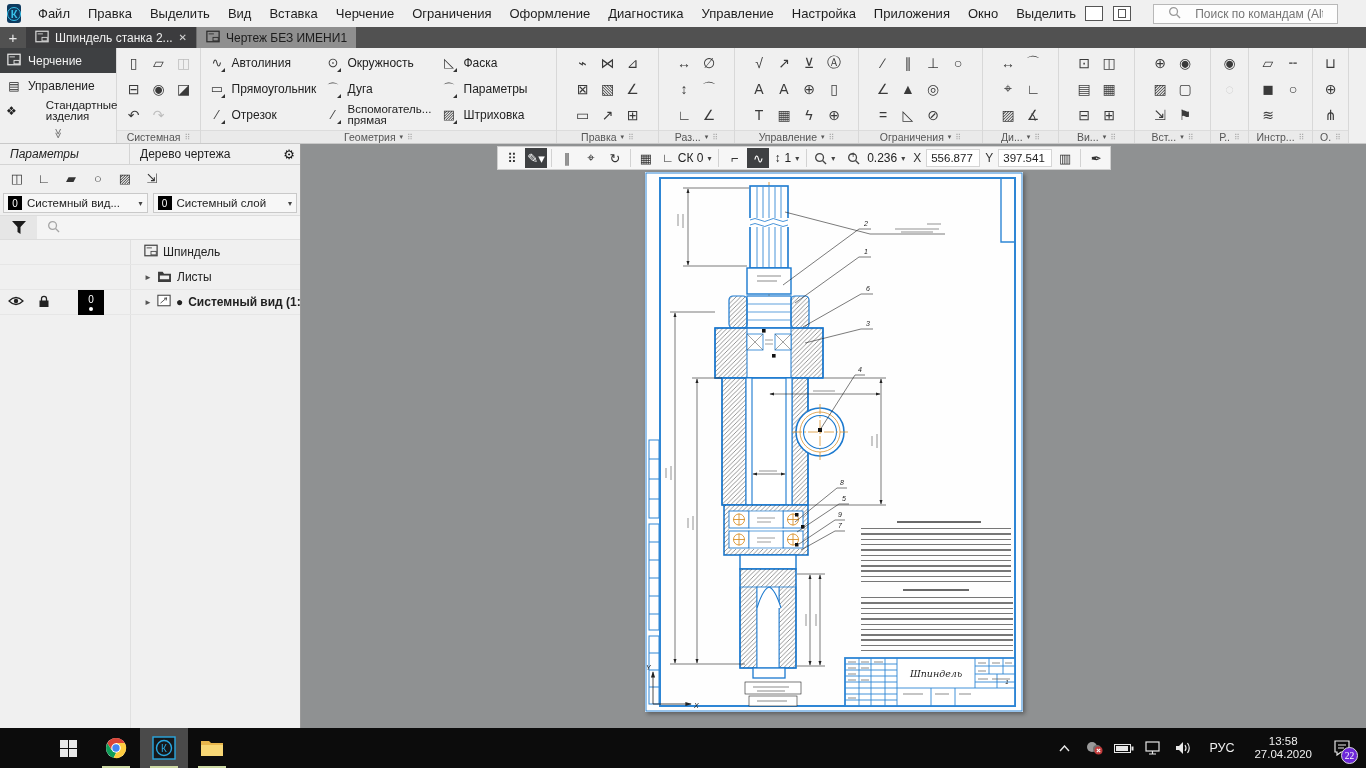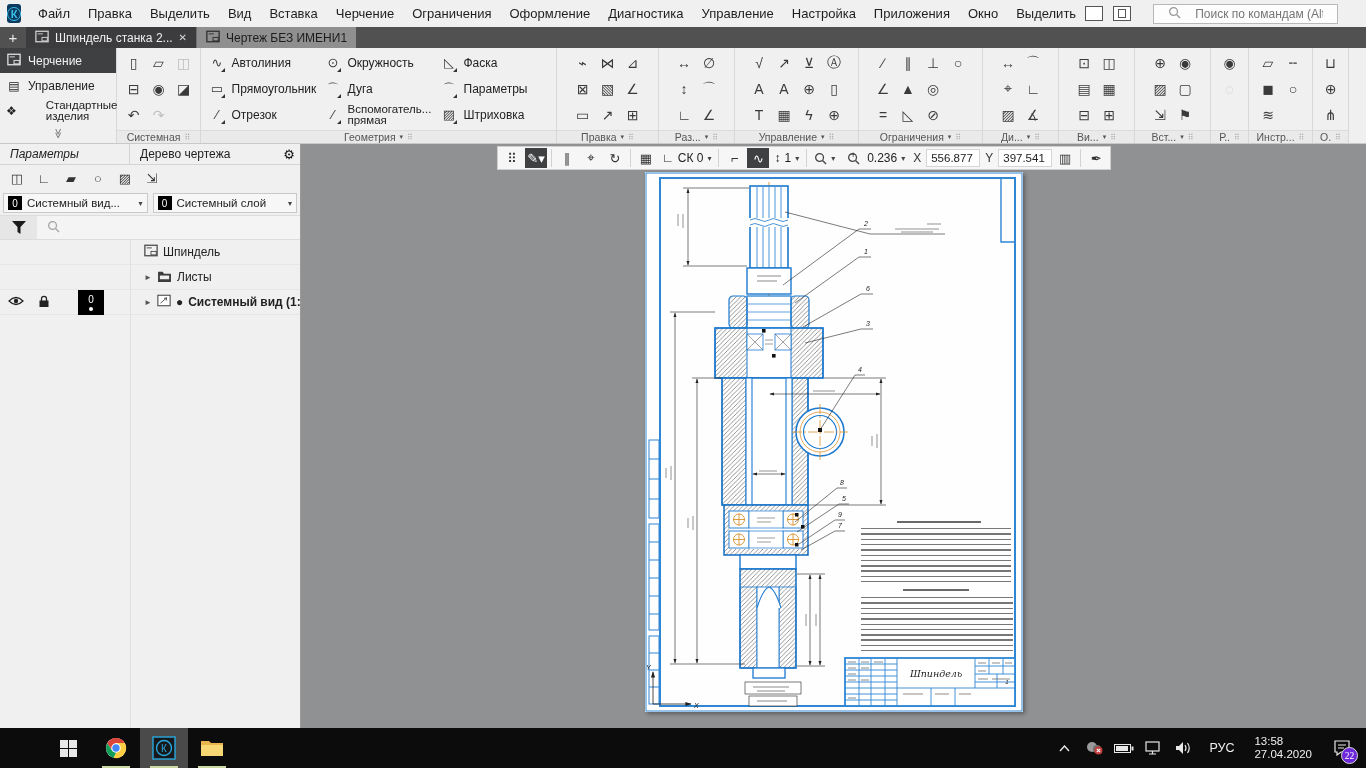--- a/index.html
+++ b/index.html
@@ -109,21 +109,21 @@
 
   
   #taskbar { position:absolute; left:0; bottom:0; width:1366px; height:40px; background:#0c0c0c;
              display:flex; align-items:stretch; z-index:40; }
   .tk-btn { width:48px; display:flex; align-items:center; justify-content:center; position:relative; }
   .tk-btn.active { background:#4a4a4a; }
   .tk-under::after { content:""; position:absolute; left:10px; right:10px; bottom:0; height:2px; background:#cdd9a3; }
   #tray { margin-left:auto; display:flex; align-items:center; gap:4px; padding-right:6px; }
   .tr-ic { width:26px; height:40px; display:flex; align-items:center; justify-content:center; color:#e8e8e8; }
   #tray-lang { color:#efefef; font-size:12.5px; padding:0 8px; }
-  #tray-clock { color:#efefef; font-size:11.5px; line-height:13px; padding:0 8px; }
+  #tray-clock { color:#efefef; font-size:11.5px; text-align:center; line-height:13px; padding:0 8px; }
   #tray-notif { position:relative; width:36px; height:40px; display:flex; align-items:center; justify-content:center; }
   #notif-badge { position:absolute; right:2px; bottom:4px; background:#6d28d9; border:1px solid #dadada; color:#fff;
                  border-radius:50%; width:17px; height:17px; font-size:9.5px; display:flex; align-items:center; justify-content:center;font-family:Liberation Serif, serif; }
 </style>
 </head>
 <body class="noselect">
 
 <div id="titlebar">
   <div id="app-logo">
       <span>К</span>

